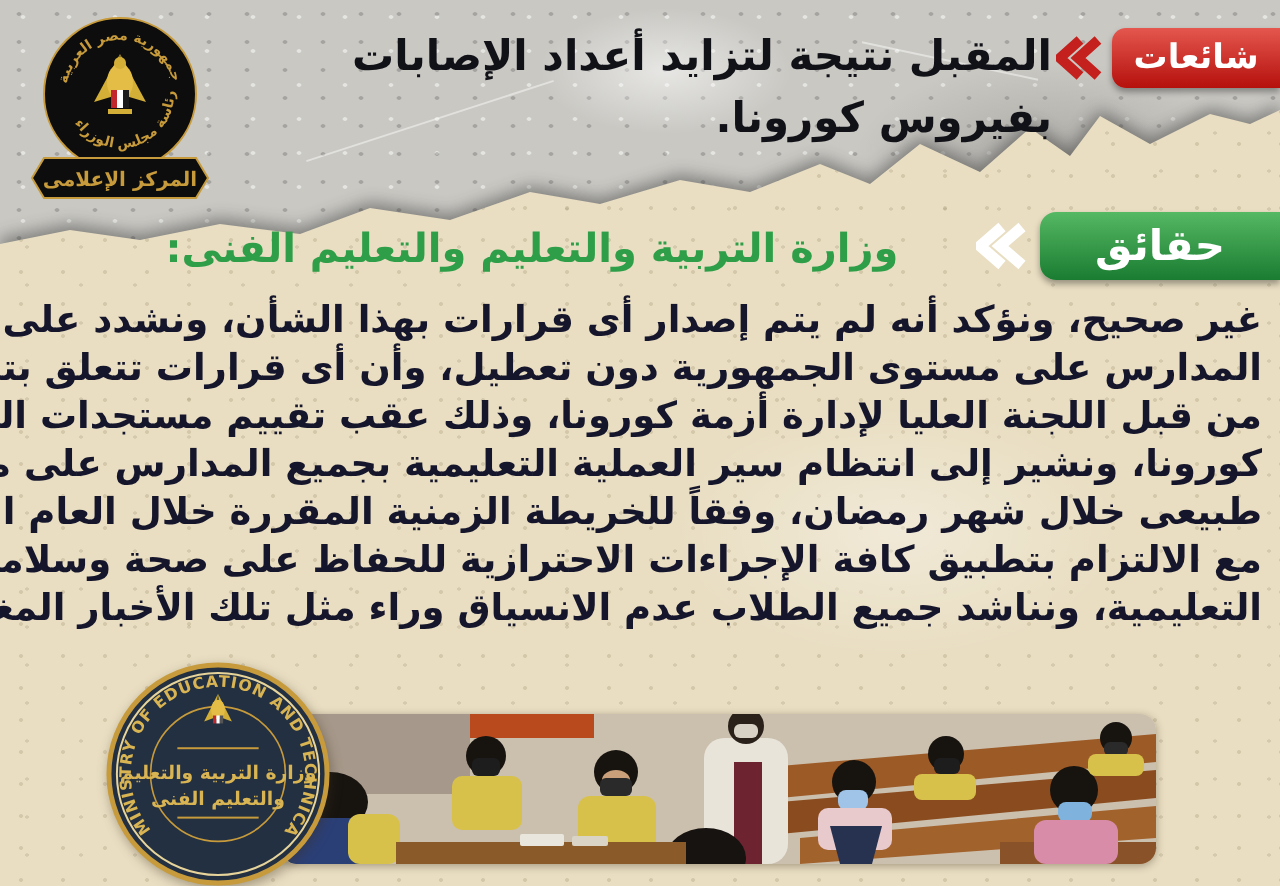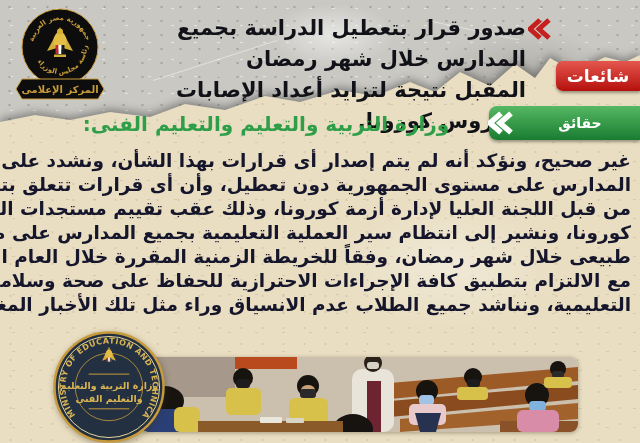--- a/index.html
+++ b/index.html
@@ -31,23 +31,23 @@
       radial-gradient(rgba(90,75,45,.14) 1px, transparent 1.3px);
     background-size:auto,21px 16px,27px 19px;
     clip-path:polygon(0px 122px,35px 115px,70px 120px,110px 112px,150px 117px,185px 104px,225px 110px,265px 96px,300px 102px,340px 90px,375px 96px,410px 82px,435px 92px,460px 72px,490px 86px,515px 64px,535px 78px,550px 58px,575px 72px,605px 57px,625px 62px,640px 55px,640px 443px,0px 443px);
   }
 
   
   .badge{position:absolute;display:flex;align-items:center;justify-content:center;
     color:#fff;font-weight:700;direction:rtl;z-index:3;
     box-shadow:0 2px 3px rgba(0,0,0,.35);}
   .badge-rumor{right:0;top:14px;width:84px;height:30px;border-radius:7px 0 0 7px;
-    background:linear-gradient(#e4574e,#b5100c);font-size:17px;margin-top:47px;}
+    background:linear-gradient(#e4574e,#b5100c);font-size:17px;}
   .badge-fact{right:0;top:106px;width:120px;height:34px;border-radius:8px 0 0 8px;
-    background:linear-gradient(#55b863,#1a7c31);font-size:14px;padding-left:31px;}
+    background:linear-gradient(#55b863,#1a7c31);font-size:21px;}
   .chev{position:absolute;z-index:3;}
   .chev-rumor{right:88px;top:17px;}
   .chev-fact{right:126px;top:110px;}
 
   .headline{position:absolute;left:100px;right:114px;top:13px;z-index:2;
     direction:rtl;text-align:right;font-weight:700;font-size:21px;line-height:31px;color:#111118;}
   .src-heading{position:absolute;right:168px;left:60px;top:112px;z-index:2;
     direction:rtl;text-align:center;font-weight:700;font-size:20px;color:#2f9e48;}
 
   .body-text{position:absolute;left:8px;right:9px;top:149px;z-index:2;
@@ -105,21 +105,20 @@
   </div>
 
   <div class="badge badge-rumor">
     <span>شائعات</span>
   </div>
   <svg class="chev chev-rumor" width="24" height="24" viewBox="0 0 24 24">
     <path d="M21,3 L11,12 L21,21" fill="none" stroke="#c4201d" stroke-width="5"></path>
     <path d="M12,3 L2,12 L12,21" fill="none" stroke="#c4201d" stroke-width="5"></path>
   </svg>
   <div class="headline">
-    <div class="ln">صدور قرار بتعطيل الدراسة بجميع المدارس خلال شهر رمضان</div>
     <div class="ln">المقبل نتيجة لتزايد أعداد الإصابات بفيروس كورونا.</div>
   </div>
 
   <div class="badge badge-fact">
     <span>حقائق</span>
   </div>
   <svg class="chev chev-fact" width="26" height="26" viewBox="0 0 26 26">
     <path d="M23,3.5 L12,13 L23,22.5" fill="none" stroke="#ffffff" stroke-width="5.5"></path>
     <path d="M13,3.5 L2,13 L13,22.5" fill="none" stroke="#ffffff" stroke-width="5.5"></path>
   </svg>

